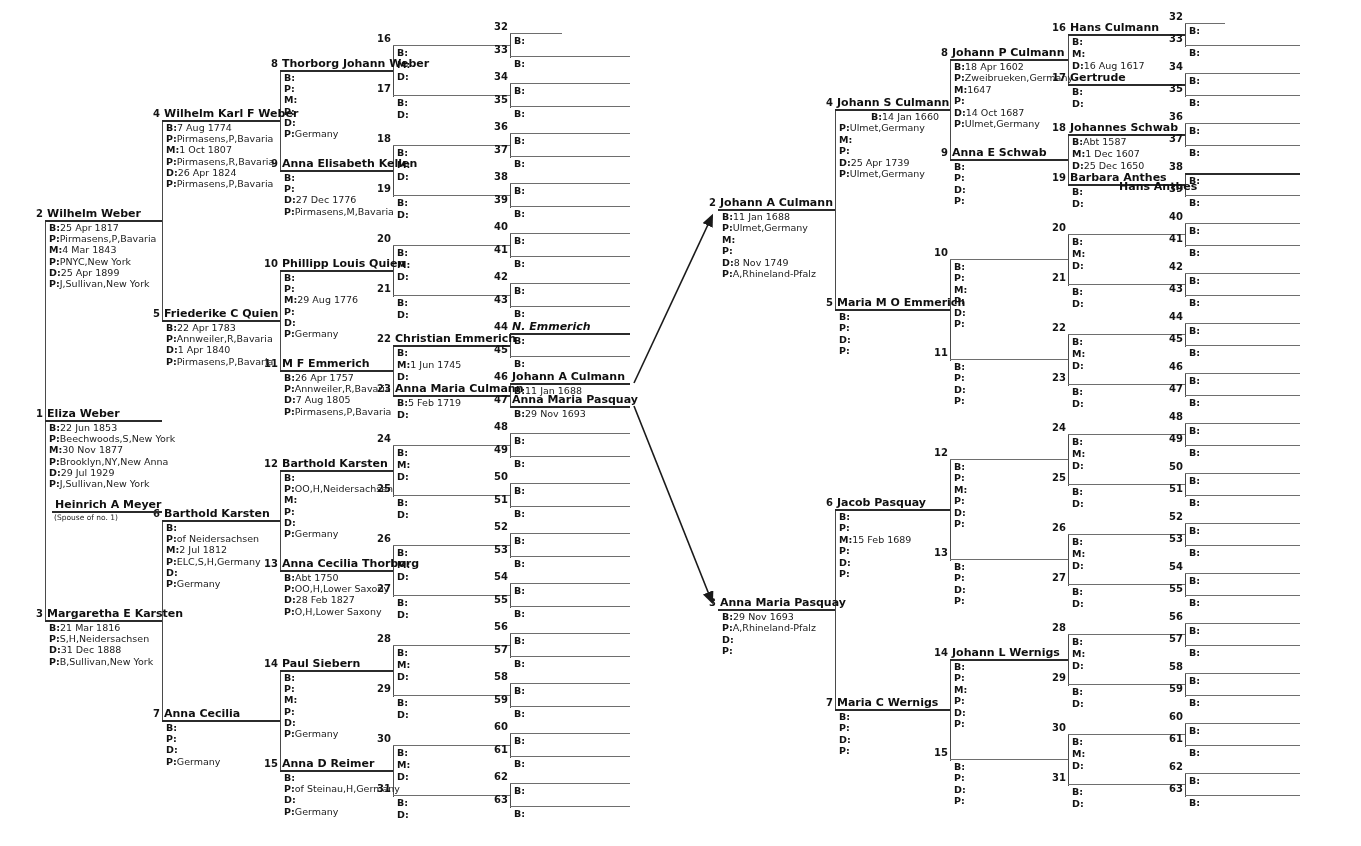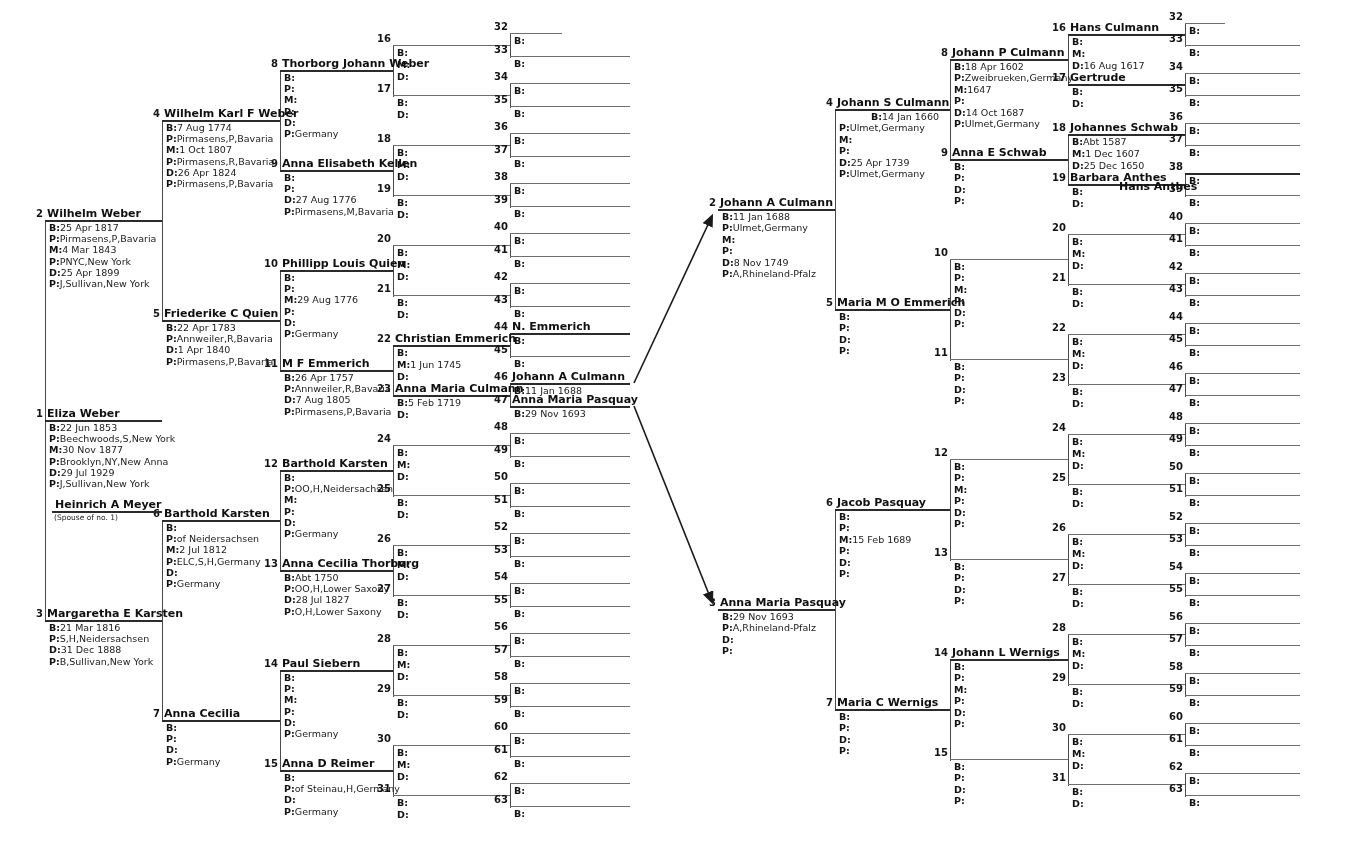--- a/index.html
+++ b/index.html
@@ -135,21 +135,21 @@
         <div class="field" style="height: 11.4px;"><b>P:</b><span></span></div>
         <div class="field" style="height: 11.4px;"><b>D:</b><span></span></div>
         <div class="field" style="height: 11.4px;"><b>P:</b><span>Germany</span></div>
       </div>
       <div class="pline named" style="left: 280px; top: 169.5px; width: 113px;"></div>
       <div class="num" style="left: 262px; top: 157.5px;">9</div>
       <div class="pname" style="left: 282px; top: 156.5px;">Anna Elisabeth Kellen</div>
       <div class="fields" style="left: 284px; top: 171.5px;">
         <div class="field" style="height: 11.4px;"><b>B:</b><span></span></div>
         <div class="field" style="height: 11.4px;"><b>P:</b><span></span></div>
-        <div class="field" style="height: 11.4px;"><b>D:</b><span>27 Aug 1776</span></div>
+        <div class="field" style="height: 11.4px;"><b>D:</b><span>27 Dec 1776</span></div>
         <div class="field" style="height: 11.4px;"><b>P:</b><span>Pirmasens,M,Bavaria</span></div>
       </div>
       <div class="pline named" style="left: 280px; top: 269.5px; width: 113px;"></div>
       <div class="num" style="left: 262px; top: 257.5px;">10</div>
       <div class="pname" style="left: 282px; top: 256.5px;">Phillipp Louis Quien</div>
       <div class="fields" style="left: 284px; top: 271.5px;">
         <div class="field" style="height: 11.4px;"><b>B:</b><span></span></div>
         <div class="field" style="height: 11.4px;"><b>P:</b><span></span></div>
         <div class="field" style="height: 11.4px;"><b>M:</b><span>29 Aug 1776</span></div>
         <div class="field" style="height: 11.4px;"><b>P:</b><span></span></div>
@@ -175,21 +175,21 @@
         <div class="field" style="height: 11.4px;"><b>P:</b><span></span></div>
         <div class="field" style="height: 11.4px;"><b>D:</b><span></span></div>
         <div class="field" style="height: 11.4px;"><b>P:</b><span>Germany</span></div>
       </div>
       <div class="pline named" style="left: 280px; top: 569.5px; width: 113px;"></div>
       <div class="num" style="left: 262px; top: 557.5px;">13</div>
       <div class="pname" style="left: 282px; top: 556.5px;">Anna Cecilia Thorborg</div>
       <div class="fields" style="left: 284px; top: 571.5px;">
         <div class="field" style="height: 11.4px;"><b>B:</b><span>Abt 1750</span></div>
         <div class="field" style="height: 11.4px;"><b>P:</b><span>OO,H,Lower Saxony</span></div>
-        <div class="field" style="height: 11.4px;"><b>D:</b><span>28 Jul 1827</span></div>
+        <div class="field" style="height: 11.4px;"><b>D:</b><span>28 Feb 1827</span></div>
         <div class="field" style="height: 11.4px;"><b>P:</b><span>O,H,Lower Saxony</span></div>
       </div>
       <div class="pline named" style="left: 280px; top: 669.5px; width: 113px;"></div>
       <div class="num" style="left: 262px; top: 657.5px;">14</div>
       <div class="pname" style="left: 282px; top: 656.5px;">Paul Siebern</div>
       <div class="fields" style="left: 284px; top: 671.5px;">
         <div class="field" style="height: 11.4px;"><b>B:</b><span></span></div>
         <div class="field" style="height: 11.4px;"><b>P:</b><span></span></div>
         <div class="field" style="height: 11.4px;"><b>M:</b><span></span></div>
         <div class="field" style="height: 11.4px;"><b>P:</b><span></span></div>
@@ -366,21 +366,21 @@
       <div class="fields" style="left: 514px; top: 285px;">
         <div class="field" style="height: 11px;"><b>B:</b><span></span></div>
       </div>
       <div class="pline" style="left: 510px; top: 306px; width: 120px;"></div>
       <div class="num" style="left: 492px; top: 294px;">43</div>
       <div class="fields" style="left: 514px; top: 308px;">
         <div class="field" style="height: 11px;"><b>B:</b><span></span></div>
       </div>
       <div class="pline named" style="left: 510px; top: 333px; width: 120px;"></div>
       <div class="num" style="left: 492px; top: 321px;">44</div>
-      <div class="pname" style="left: 512px; top: 320px;">N. Emmerich</div>
+      <div class="pname" style="left: 512px; top: 320px; font-style: italic;">N. Emmerich</div>
       <div class="fields" style="left: 514px; top: 335px;">
         <div class="field" style="height: 11px;"><b>B:</b><span></span></div>
       </div>
       <div class="pline" style="left: 510px; top: 356px; width: 120px;"></div>
       <div class="num" style="left: 492px; top: 344px;">45</div>
       <div class="fields" style="left: 514px; top: 358px;">
         <div class="field" style="height: 11px;"><b>B:</b><span></span></div>
       </div>
       <div class="pline named" style="left: 510px; top: 383px; width: 120px;"></div>
       <div class="num" style="left: 492px; top: 371px;">46</div>

